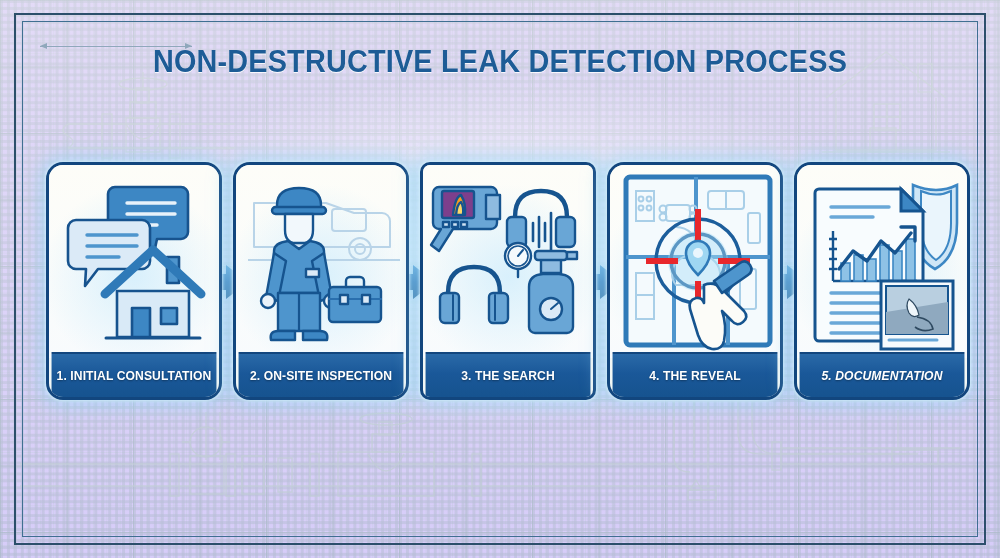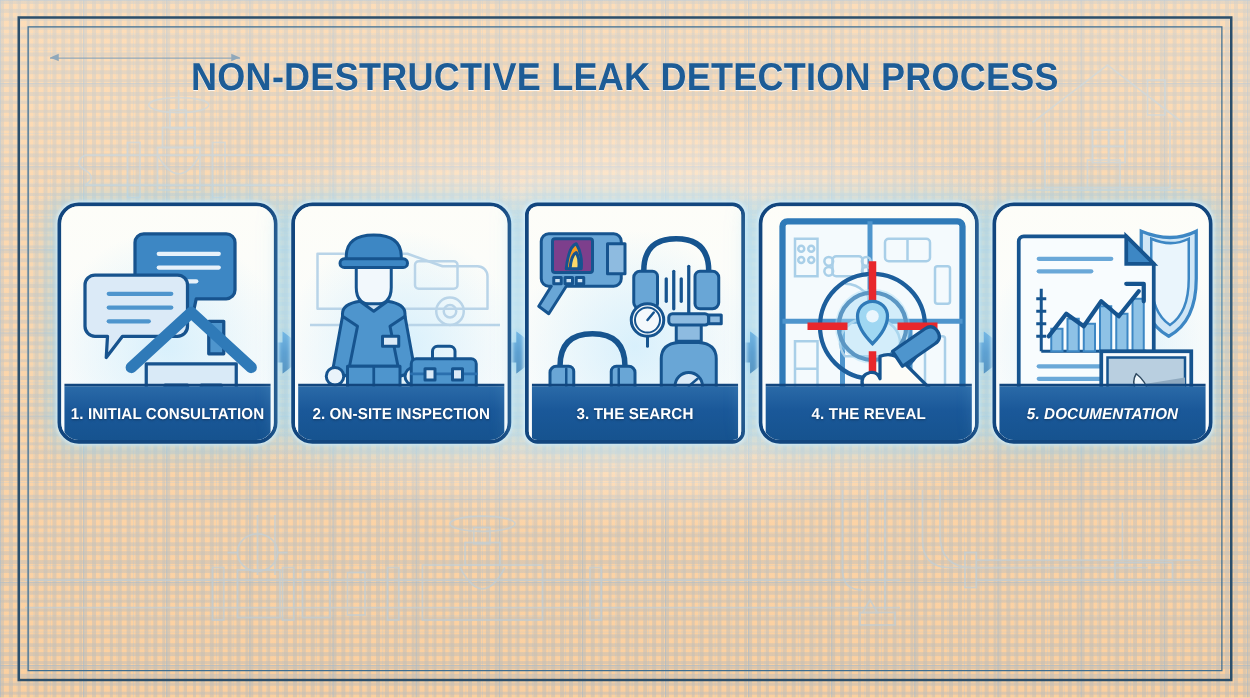--- a/index.html
+++ b/index.html
@@ -6,21 +6,21 @@
   html,body { width:1000px; height:558px; overflow:hidden; }
   body{
     font-family:"Liberation Sans", sans-serif;
     background:#fbfaf4;
     position:relative;
   }
 
   
   #poster{
     position:absolute; inset:0;
-    background:#fdba74;
+    background:#c4b5fd;
     overflow:hidden;
   }
   .grid-fine{
     position:absolute; inset:0;
     background-image:
       linear-gradient(to right, rgba(150,175,195,.30) 1px, transparent 1px),
       linear-gradient(to bottom, rgba(150,175,195,.30) 1px, transparent 1px);
     background-size:13.3px 13.3px;
   }
   .grid-major{
@@ -85,21 +85,21 @@
     font-family:"Liberation Sans Narrow","Liberation Sans", sans-serif;
     transform:scaleX(.93);
     text-shadow:0 1px 0 rgba(255,255,255,.8);
   }
 
   
   .row{
     position:absolute; top:162px; left:0; width:1000px; height:238px;
   }
   .card{
-    position:absolute; top:0; width:176px; height:193px;
+    position:absolute; top:0; width:176px; height:238px;
     border:3px solid #12467e;
     border-radius:17px;
     background:#fcfbf5;
     box-shadow:0 0 18px 7px rgba(150,215,245,.55),
                0 0 3px 1px rgba(255,255,255,.9),
                inset 0 0 16px rgba(210,235,250,.5);
     overflow:hidden;
   }
   .card .art{
     position:absolute; top:0; left:0; width:100%; height:193px;

